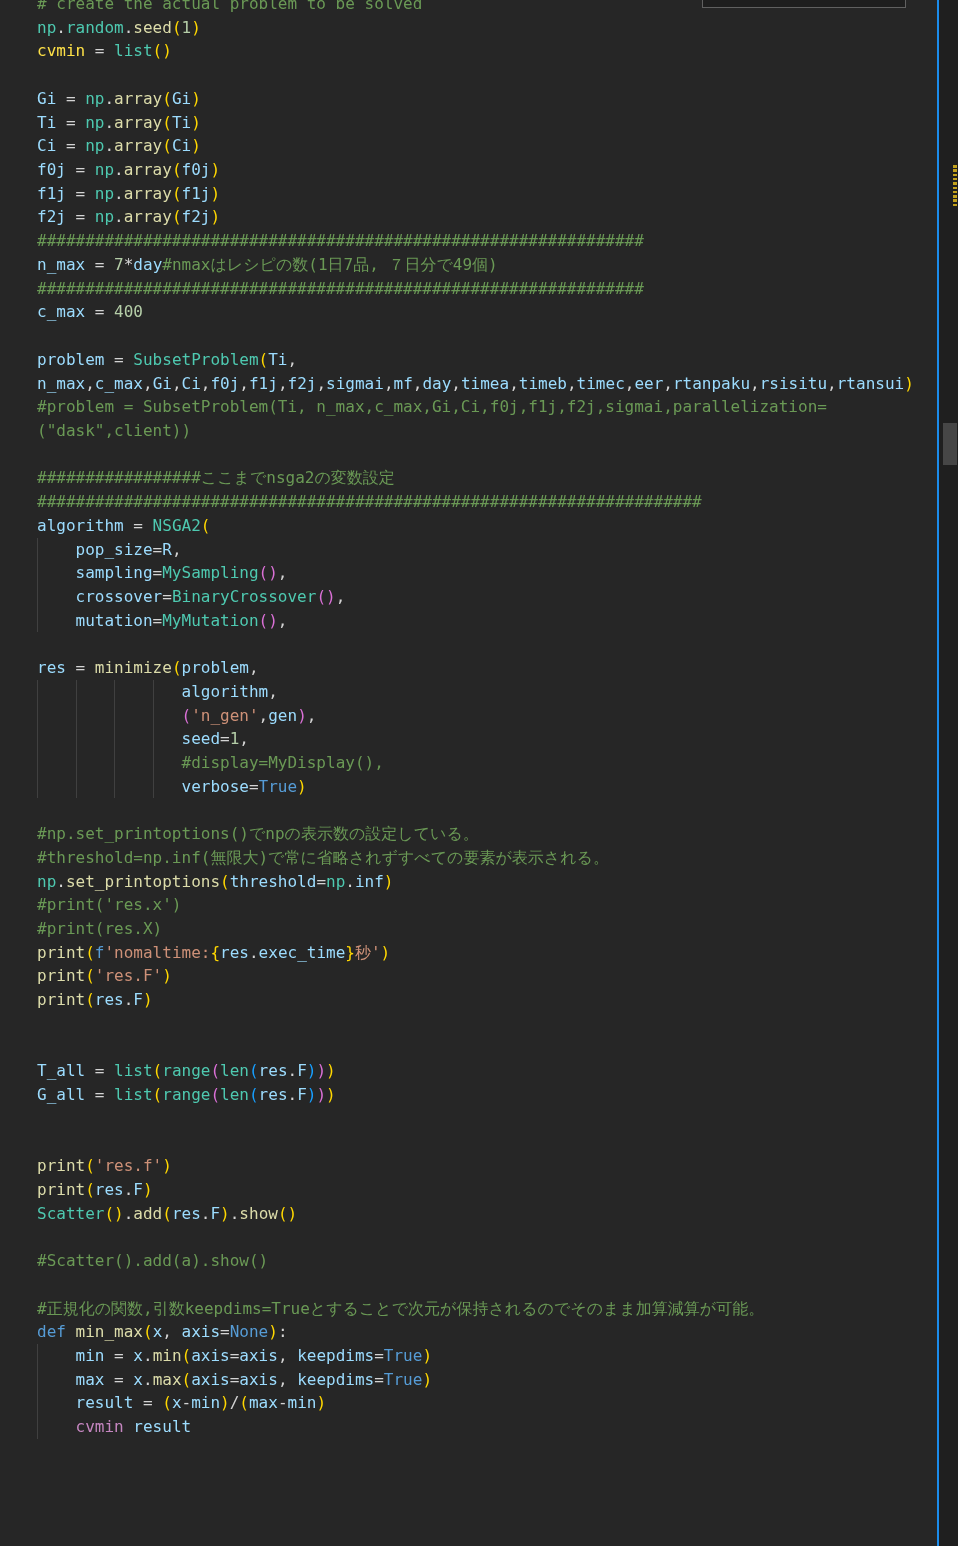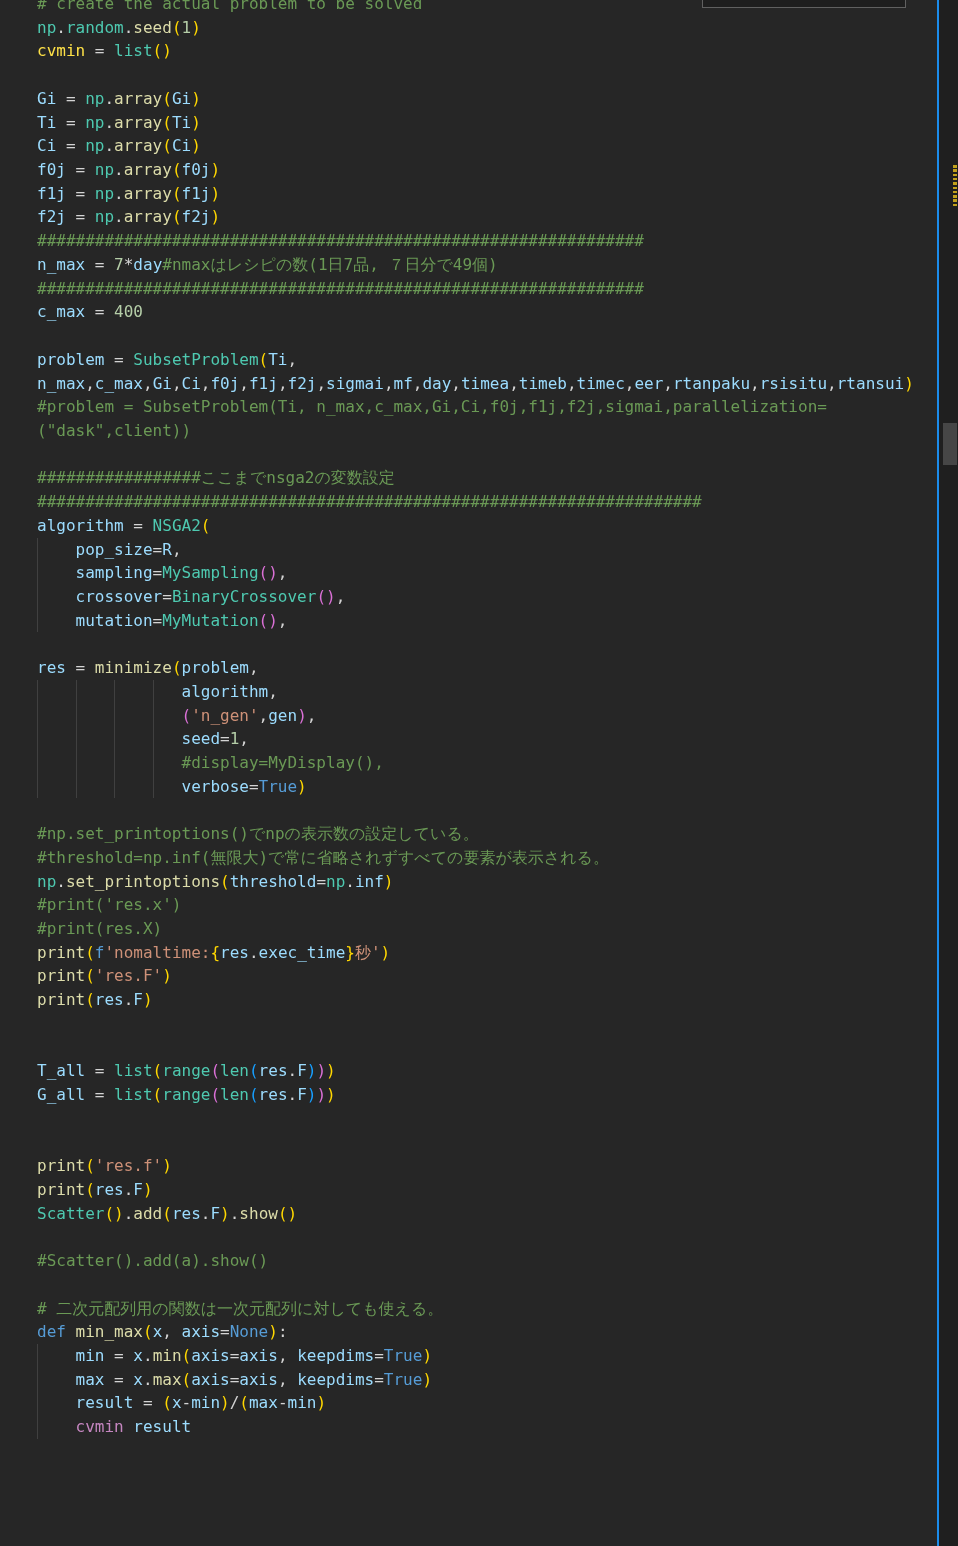--- a/index.html
+++ b/index.html
@@ -70,21 +70,21 @@
       <div class="line"><span style="color: rgb(156, 220, 254);">T_all</span><span style="color: rgb(212, 212, 212);"> = </span><span style="color: rgb(78, 201, 176);">list</span><span style="color: rgb(255, 215, 0);">(</span><span style="color: rgb(78, 201, 176);">range</span><span style="color: rgb(218, 112, 214);">(</span><span style="color: rgb(78, 201, 176);">len</span><span style="color: rgb(23, 159, 255);">(</span><span style="color: rgb(156, 220, 254);">res</span><span style="color: rgb(212, 212, 212);">.</span><span style="color: rgb(156, 220, 254);">F</span><span style="color: rgb(23, 159, 255);">)</span><span style="color: rgb(218, 112, 214);">)</span><span style="color: rgb(255, 215, 0);">)</span></div>
       <div class="line"><span style="color: rgb(156, 220, 254);">G_all</span><span style="color: rgb(212, 212, 212);"> = </span><span style="color: rgb(78, 201, 176);">list</span><span style="color: rgb(255, 215, 0);">(</span><span style="color: rgb(78, 201, 176);">range</span><span style="color: rgb(218, 112, 214);">(</span><span style="color: rgb(78, 201, 176);">len</span><span style="color: rgb(23, 159, 255);">(</span><span style="color: rgb(156, 220, 254);">res</span><span style="color: rgb(212, 212, 212);">.</span><span style="color: rgb(156, 220, 254);">F</span><span style="color: rgb(23, 159, 255);">)</span><span style="color: rgb(218, 112, 214);">)</span><span style="color: rgb(255, 215, 0);">)</span></div>
       <div class="line"></div>
       <div class="line"></div>
       <div class="line"><span style="color: rgb(220, 220, 170);">print</span><span style="color: rgb(255, 215, 0);">(</span><span style="color: rgb(206, 145, 120);">'res.f'</span><span style="color: rgb(255, 215, 0);">)</span></div>
       <div class="line"><span style="color: rgb(220, 220, 170);">print</span><span style="color: rgb(255, 215, 0);">(</span><span style="color: rgb(156, 220, 254);">res</span><span style="color: rgb(212, 212, 212);">.</span><span style="color: rgb(156, 220, 254);">F</span><span style="color: rgb(255, 215, 0);">)</span></div>
       <div class="line"><span style="color: rgb(78, 201, 176);">Scatter</span><span style="color: rgb(255, 215, 0);">()</span><span style="color: rgb(212, 212, 212);">.</span><span style="color: rgb(220, 220, 170);">add</span><span style="color: rgb(255, 215, 0);">(</span><span style="color: rgb(156, 220, 254);">res</span><span style="color: rgb(212, 212, 212);">.</span><span style="color: rgb(156, 220, 254);">F</span><span style="color: rgb(255, 215, 0);">)</span><span style="color: rgb(212, 212, 212);">.</span><span style="color: rgb(220, 220, 170);">show</span><span style="color: rgb(255, 215, 0);">()</span></div>
       <div class="line"></div>
       <div class="line"><span style="color: rgb(106, 153, 85);">#Scatter().add(a).show()</span></div>
       <div class="line"></div>
-      <div class="line"><span style="color: rgb(106, 153, 85);"># 二次元配列用の関数は一次元配列に対しても使える。</span></div>
+      <div class="line"><span style="color: rgb(106, 153, 85);">#正規化の関数,引数keepdims=Trueとすることで次元が保持されるのでそのまま加算減算が可能。</span></div>
       <div class="line"><span style="color: rgb(86, 156, 214);">def</span><span style="color: rgb(212, 212, 212);"> </span><span style="color: rgb(220, 220, 170);">min_max</span><span style="color: rgb(255, 215, 0);">(</span><span style="color: rgb(156, 220, 254);">x</span><span style="color: rgb(212, 212, 212);">, </span><span style="color: rgb(156, 220, 254);">axis</span><span style="color: rgb(212, 212, 212);">=</span><span style="color: rgb(86, 156, 214);">None</span><span style="color: rgb(255, 215, 0);">)</span><span style="color: rgb(212, 212, 212);">:</span></div>
       <div class="line"><span class="guide" style="left: calc(0ch + 37px); background: rgb(64, 64, 64);"></span><span style="color: rgb(212, 212, 212);">    </span><span style="color: rgb(156, 220, 254);">min</span><span style="color: rgb(212, 212, 212);"> = </span><span style="color: rgb(156, 220, 254);">x</span><span style="color: rgb(212, 212, 212);">.</span><span style="color: rgb(220, 220, 170);">min</span><span style="color: rgb(255, 215, 0);">(</span><span style="color: rgb(156, 220, 254);">axis</span><span style="color: rgb(212, 212, 212);">=</span><span style="color: rgb(156, 220, 254);">axis</span><span style="color: rgb(212, 212, 212);">, </span><span style="color: rgb(156, 220, 254);">keepdims</span><span style="color: rgb(212, 212, 212);">=</span><span style="color: rgb(86, 156, 214);">True</span><span style="color: rgb(255, 215, 0);">)</span></div>
       <div class="line"><span class="guide" style="left: calc(0ch + 37px); background: rgb(64, 64, 64);"></span><span style="color: rgb(212, 212, 212);">    </span><span style="color: rgb(156, 220, 254);">max</span><span style="color: rgb(212, 212, 212);"> = </span><span style="color: rgb(156, 220, 254);">x</span><span style="color: rgb(212, 212, 212);">.</span><span style="color: rgb(220, 220, 170);">max</span><span style="color: rgb(255, 215, 0);">(</span><span style="color: rgb(156, 220, 254);">axis</span><span style="color: rgb(212, 212, 212);">=</span><span style="color: rgb(156, 220, 254);">axis</span><span style="color: rgb(212, 212, 212);">, </span><span style="color: rgb(156, 220, 254);">keepdims</span><span style="color: rgb(212, 212, 212);">=</span><span style="color: rgb(86, 156, 214);">True</span><span style="color: rgb(255, 215, 0);">)</span></div>
       <div class="line"><span class="guide" style="left: calc(0ch + 37px); background: rgb(64, 64, 64);"></span><span style="color: rgb(212, 212, 212);">    </span><span style="color: rgb(156, 220, 254);">result</span><span style="color: rgb(212, 212, 212);"> = </span><span style="color: rgb(255, 215, 0);">(</span><span style="color: rgb(156, 220, 254);">x</span><span style="color: rgb(212, 212, 212);">-</span><span style="color: rgb(156, 220, 254);">min</span><span style="color: rgb(255, 215, 0);">)</span><span style="color: rgb(212, 212, 212);">/</span><span style="color: rgb(255, 215, 0);">(</span><span style="color: rgb(156, 220, 254);">max</span><span style="color: rgb(212, 212, 212);">-</span><span style="color: rgb(156, 220, 254);">min</span><span style="color: rgb(255, 215, 0);">)</span></div>
       <div class="line"><span class="guide" style="left: calc(0ch + 37px); background: rgb(64, 64, 64);"></span><span style="color: rgb(212, 212, 212);">    </span><span style="color: rgb(197, 134, 192);">cvmin</span><span style="color: rgb(212, 212, 212);"> </span><span style="color: rgb(156, 220, 254);">result</span></div>
       <div class="line"></div>
     </div>
 </div>
 
 <div id="find-widget" style="background: rgb(30, 30, 30); border-color: rgb(96, 96, 96);"></div>

